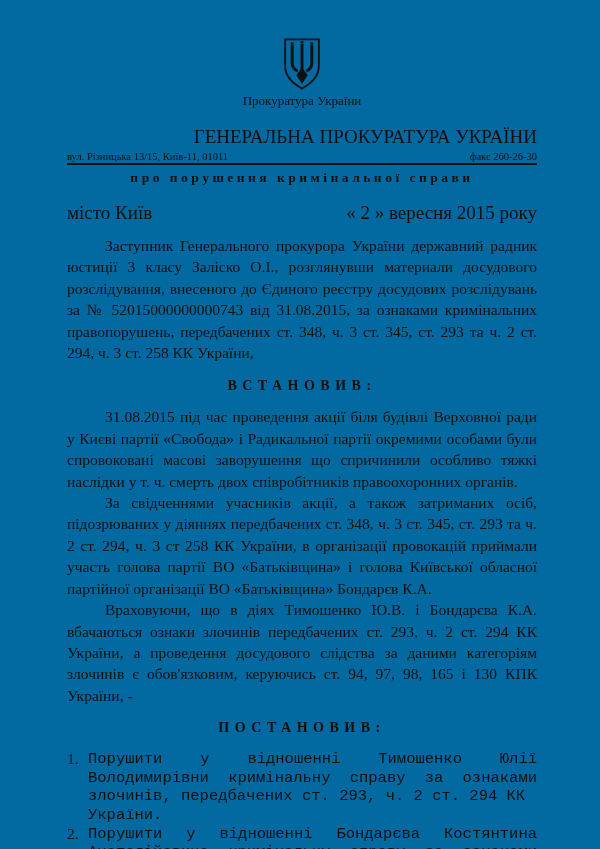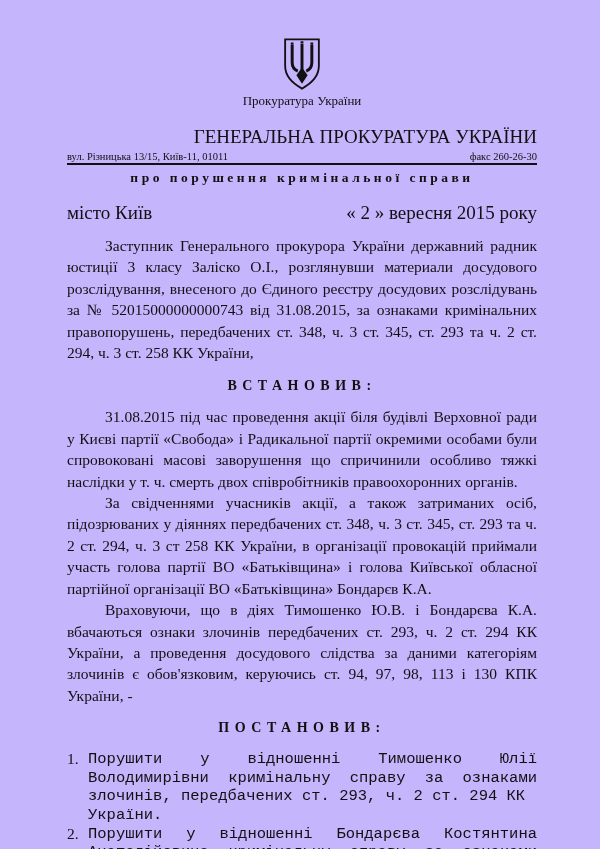--- a/index.html
+++ b/index.html
@@ -1,21 +1,21 @@
 <!DOCTYPE html>
 <html lang="uk"><head>
 <meta charset="utf-8">
 <style>
   html, body { margin: 0; padding: 0; background: #ffffff; }
   .page {
     position: relative;
     width: 600px;
     height: 849px;
     box-sizing: border-box;
-    background: #c4b5fd;
+    background: #0369a1;
     color: #111111;
     font-family: "Liberation Serif", "DejaVu Serif", serif;
     padding: 38px 63px 0 67px;
     overflow: hidden;
   }
   
   .emblem-wrap { display: flex; justify-content: center; }
   .emblem-wrap svg { display: block; }
   .org-small {
     text-align: center;
@@ -130,21 +130,21 @@
     <span>місто Київ</span>
     <span>« 2 » вересня 2015 року</span>
   </div>
 
   <p class="para intro">Заступник Генерального прокурора України державний радник юстиції 3 класу Заліско О.І., розглянувши материали досудового розслідування, внесеного до Єдиного реєстру досудових розслідувань за № 52015000000000743 від 31.08.2015, за ознаками кримінальних правопорушень, передбачених ст. 348, ч. 3 ст. 345, ст. 293 та ч. 2 ст. 294, ч. 3 ст. 258 КК України,</p>
 
   <div class="section-heading">ВСТАНОВИВ:</div>
 
   <p class="para">31.08.2015 під час проведення акції біля будівлі Верховної ради у Києві партії «Свобода» і Радикальної партії окремими особами були спровоковані масові заворушення що спричинили особливо тяжкі наслідки у т. ч. смерть двох співробітників правоохоронних органів.</p>
   <p class="para">За свідченнями учасників акції, а також затриманих осіб, підозрюваних у діяннях передбачених ст. 348, ч. 3 ст. 345, ст. 293 та ч. 2 ст. 294, ч. 3 ст 258 КК України, в організації провокацій приймали участь голова партії ВО «Батьківщина» і голова Київської обласної партійної організації ВО «Батьківщина» Бондарєв К.А.</p>
-  <p class="para">Враховуючи, що в діях Тимошенко Ю.В. і Бондарєва К.А. вбачаються ознаки злочинів передбачених ст. 293, ч. 2 ст. 294 КК України, а проведення досудового слідства за даними категоріям злочинів є обов'язковим, керуючись ст. 94, 97, 98, 113 і 130 КПК України, -</p>
+  <p class="para">Враховуючи, що в діях Тимошенко Ю.В. і Бондарєва К.А. вбачаються ознаки злочинів передбачених ст. 293, ч. 2 ст. 294 КК України, а проведення досудового слідства за даними категоріям злочинів є обов'язковим, керуючись ст. 94, 97, 98, 165 і 130 КПК України, -</p>
 
   <div class="section-heading resolved">ПОСТАНОВИВ:</div>
 
   <div class="list">
     <div class="list-item">
       <span class="item-num">1.</span>
       <span class="item-text">Порушити у відношенні Тимошенко Юлії Володимирівни кримінальну справу за ознаками злочинів, передбачених ст. 293, ч. 2 ст. 294 КК
 України.</span>
     </div>
     <div class="list-item">

